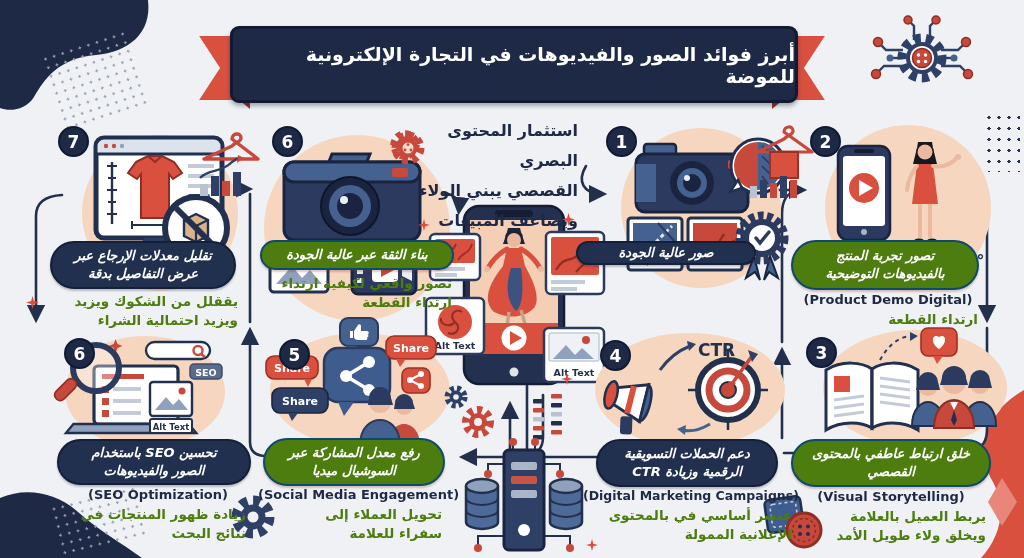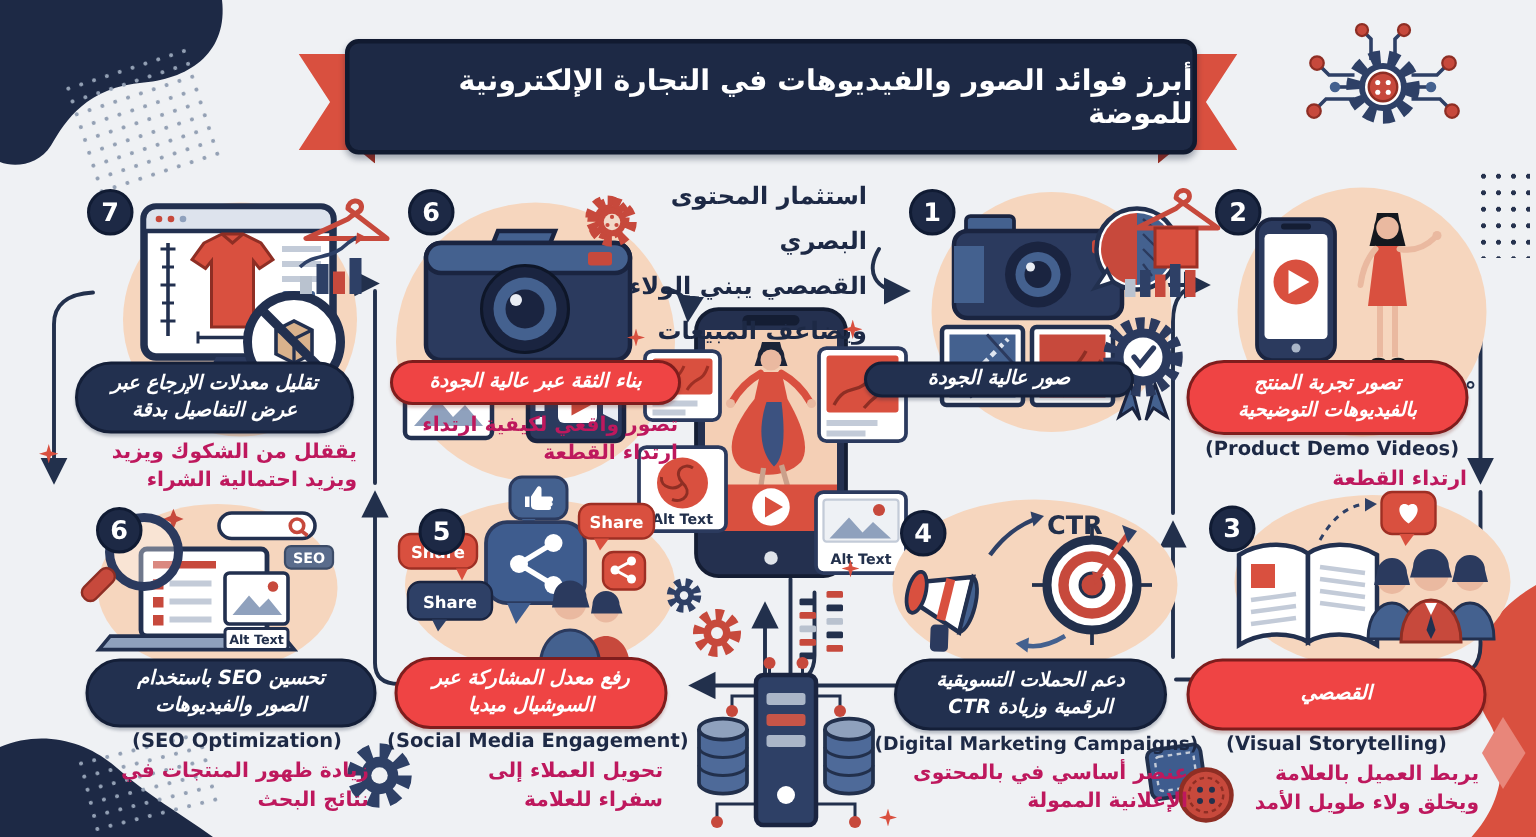--- a/index.html
+++ b/index.html
@@ -3,28 +3,28 @@
 <meta charset="utf-8">
 <style>
   html,body{margin:0;padding:0;background:#dfe2e8;}
   #stage{position:relative;width:1024px;height:558px;background:#eff1f4;overflow:hidden;
          font-family:"DejaVu Sans",sans-serif;}
   .abs{position:absolute;}
   .pill{position:absolute;color:#fff;font-weight:bold;font-size:13px;line-height:1.35;
         display:flex;flex-direction:column;align-items:center;justify-content:center;
         text-align:center;border-radius:26px;z-index:3;direction:rtl;padding:5px 6px;box-sizing:border-box;font-style:italic;}
   .pill.navy{background:#22304f;border:2px solid #141f38;box-shadow:0 2px 2px rgba(20,30,55,.25);}
-  .pill.red{background:#ef4444;border:2px solid #7f1d1d;box-shadow:0 2px 2px rgba(120,40,30,.25);}
+  .pill.red{background:#4d7c0f;border:2px solid #0c4a6e;box-shadow:0 2px 2px rgba(120,40,30,.25);}
   .badge{position:absolute;width:31px;height:31px;border-radius:50%;background:#1d2945;color:#fff;
          font-weight:bold;font-size:17px;display:flex;align-items:center;justify-content:center;
          z-index:4;border:2px solid #101b33;box-sizing:border-box;}
   .sub{position:absolute;direction:ltr;text-align:center;font-weight:bold;font-size:13px;
        color:#1d2945;z-index:3;white-space:nowrap;}
   .desc{position:absolute;direction:rtl;text-align:right;font-weight:bold;font-size:13.5px;
-        line-height:19px;color:#be185d;z-index:3;}
+        line-height:19px;color:#4d7c0f;z-index:3;}
   .spark{position:absolute;background:#d9503f;z-index:2;
          clip-path:polygon(50% 0,61% 39%,100% 50%,61% 61%,50% 100%,39% 61%,0 50%,39% 39%);}
   .dots{position:absolute;background-image:radial-gradient(#93a0b4 1.3px,transparent 1.4px);
         background-size:9px 9px;z-index:0;}
   svg{position:absolute;overflow:visible;}
   svg text{font-family:"DejaVu Sans",sans-serif;font-weight:bold;}
   .illus{z-index:2;}
   #banner{position:absolute;left:230px;top:26px;width:562px;height:71px;background:#1d2945;
           border:3px solid #111a30;border-radius:9px;display:flex;align-items:center;justify-content:center;
           z-index:5;box-shadow:0 3px 4px rgba(15,25,50,.35);}
@@ -395,21 +395,21 @@
       <path d="M124 122 L133 127 L124 133 Z" fill="#2e4066"></path>
       <path d="M132 146 A38 13 0 0 1 70 150" fill="none" stroke="#2e4066" stroke-width="3"></path>
       <path d="M74 156 L64 151 L74 145 Z" fill="#2e4066"></path>
     </g>
     <text x="113" y="146" font-size="16" fill="#22304c">360°</text>
   </svg>
   <div class="pill red" style="left:791px;top:240px;width:188px;height:50px">
     <div>تصور تجربة المنتج</div>
     <div>بالفيديوهات التوضيحية</div>
   </div>
-  <div class="sub" style="left:798px;top:292px;width:180px">(Product Demo Videos)</div>
+  <div class="sub" style="left:798px;top:292px;width:180px">(Product Demo Digital)</div>
   <div class="desc" style="left:812px;top:310px;width:166px">
     <div>ارتداء القطعة</div>
   </div>
 
   <div class="badge" style="left:806px;top:337px">
       <span>3</span>
     </div>
   <svg class="abs illus" style="left:818px;top:326px" width="192" height="124" viewBox="0 0 192 124">
     <ellipse cx="97" cy="62" rx="92" ry="58" fill="#f6d6be"></ellipse>
     <g transform="translate(8,28)">
@@ -440,20 +440,21 @@
       <path d="M56 12 a10 10 0 0 1 20 0 l2 8 h-24 z" fill="#2b3a5e"></path>
       <path d="M50 58 C50 40 60 34 66 34 C72 34 82 40 82 58 Z" fill="#44618f" stroke="#22304f" stroke-width="2"></path>
       <circle cx="40" cy="14" r="12" fill="#eab9a0"></circle>
       <path d="M28 10 a12 12 0 0 1 24 0 l2 7 h-28 z" fill="#2b3a5e"></path>
       <path d="M20 60 C20 40 32 32 40 32 C48 32 60 40 60 60 Z" fill="#c7493c" stroke="#8e2e24" stroke-width="2"></path>
       <path d="M36 34 L40 42 L44 34 Z" fill="#fff"></path>
       <path d="M40 42 L37 52 L40 58 L43 52 Z" fill="#22304f"></path>
     </g>
   </svg>
   <div class="pill red" style="left:791px;top:439px;width:200px;height:48px">
+    <div>خلق ارتباط عاطفي بالمحتوى</div>
     <div>القصصي</div>
   </div>
   <div class="sub" style="left:793px;top:489px;width:196px">(Visual Storytelling)</div>
   <div class="desc" style="left:796px;top:507px;width:190px">
     <div>يربط العميل بالعلامة</div>
     <div>ويخلق ولاء طويل الأمد</div>
   </div>
 
   <div class="badge" style="left:600px;top:340px">
       <span>4</span>

